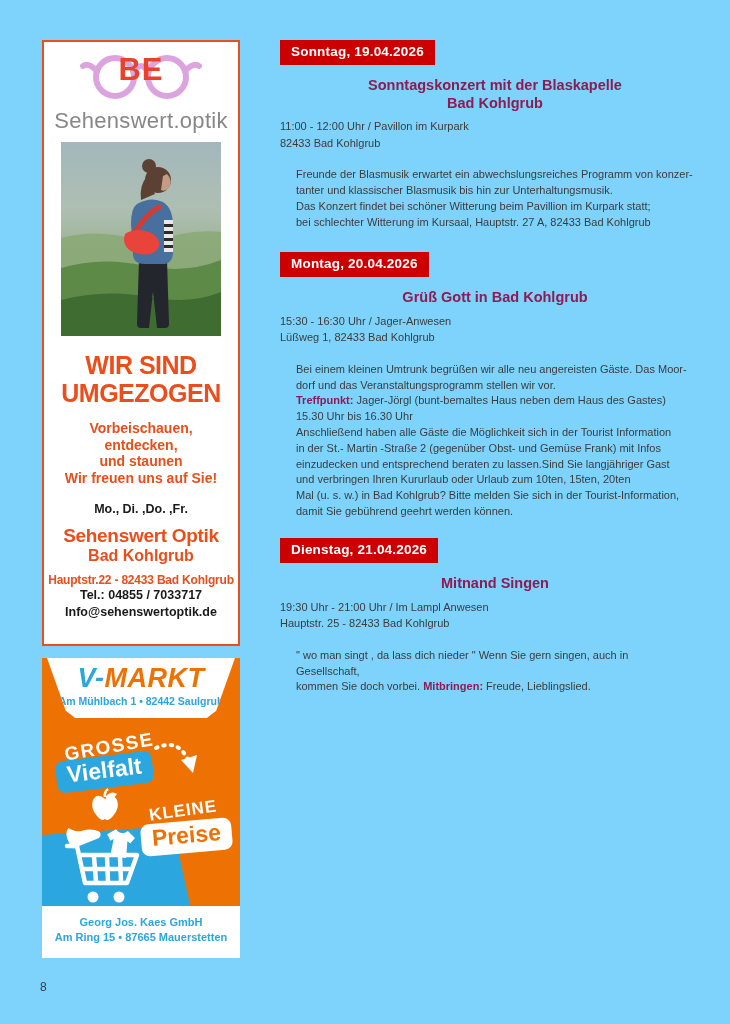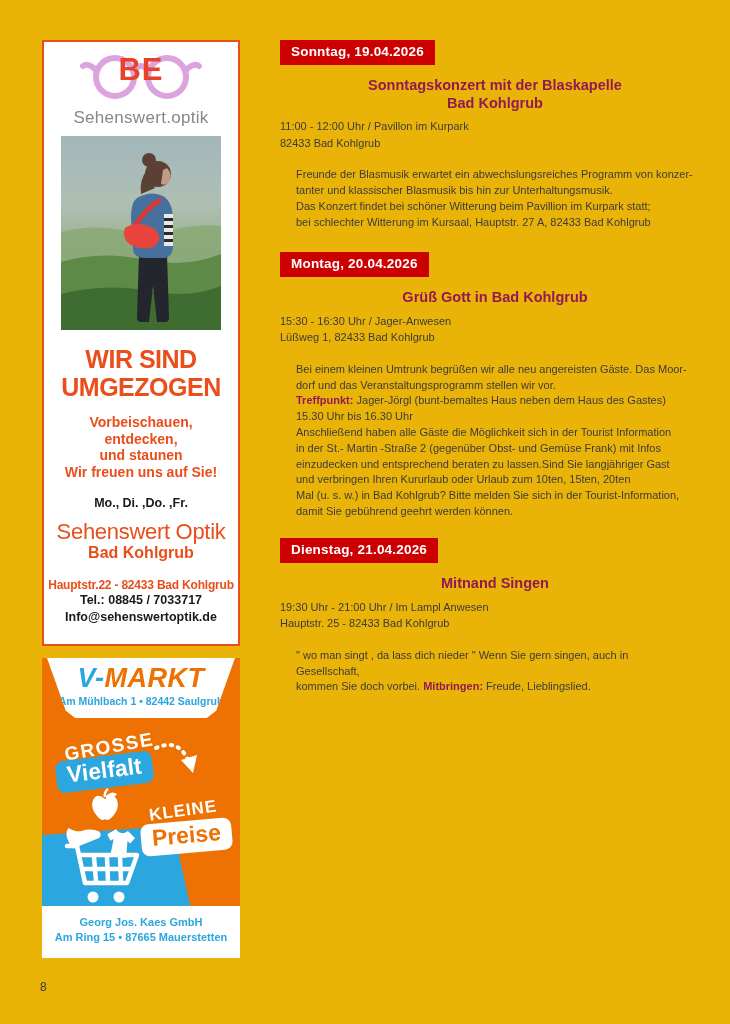--- a/index.html
+++ b/index.html
@@ -1,46 +1,46 @@
 <!DOCTYPE html>
 <html style="--date_bar: #CC0001; --heading: #901A52; --optik_accent: #E94E1B; --vmarkt_orange: #EE7203; --vmarkt_blue: #2BA6DE;"><head>
 <meta charset="utf-8">
 <style>
   html,body { margin:0; padding:0; background:#e8e8e8; }
   .page {
     position:relative; width:730px; height:1024px; margin:0 auto;
-    background:#eab308; overflow:hidden;
+    background:#7dd3fc; overflow:hidden;
     font-family:"Liberation Sans", sans-serif; color:#3C3C3B;
   }
   
   .ad-optik {
     position:absolute; left:42px; top:40px; width:198px; height:606px;
     border:2px solid var(--optik_accent,#E94E1B); background:#fff;
     box-sizing:border-box; text-align:center;
   }
   .optik-logo { position:relative; width:132px; height:60px; margin:8px auto 0; }
   .optik-logo .be {
     position:absolute; left:50%; top:4px; transform:translateX(-50%);
     font-size:31px; font-weight:bold; letter-spacing:1px;
     color:#E8432A; line-height:1;
   }
-  .optik-name { color:#878787; font-size:17px; letter-spacing:0.3px; margin-top:-2px; }
+  .optik-name { color:#878787; font-size:22px; letter-spacing:0.3px; margin-top:-2px; }
   .optik-photo { margin:8px auto 0; width:160px; height:194px; display:block; }
   .optik-headline {
     margin-top:16px; color:var(--optik_accent,#E94E1B);
     font-size:25px; font-weight:bold; line-height:1.1; white-space:pre-line; letter-spacing:-0.5px;
   }
   .optik-sub {
     margin-top:13px; color:var(--optik_accent,#E94E1B);
     font-size:14px; font-weight:bold; line-height:1.18; white-space:pre-line;
   }
   .optik-hours { margin-top:15px; color:#1a1a1a; font-weight:bold; font-size:12.5px; line-height:1.35; }
-  .optik-brand { margin-top:8px; color:var(--optik_accent,#E94E1B); font-weight:normal; font-size:22px; line-height:1.1; letter-spacing:-0.3px; }
+  .optik-brand { margin-top:8px; color:var(--optik_accent,#E94E1B); font-weight:bold; font-size:19px; line-height:1.1; letter-spacing:-0.3px; }
   .optik-brand-city { color:var(--optik_accent,#E94E1B); font-weight:bold; font-size:16px; }
-  .optik-address { margin-top:16px; color:var(--optik_accent,#E94E1B); font-weight:bold; font-size:12px; letter-spacing:-0.2px;text-align:center; }
+  .optik-address { margin-top:8px; color:var(--optik_accent,#E94E1B); font-weight:bold; font-size:12px; letter-spacing:-0.2px;text-align:center; }
   .optik-phone, .optik-email { color:#1a1a1a; font-weight:bold; font-size:12.5px; line-height:1.35; }
 
   .ad-vmarkt {
     position:absolute; left:42px; top:658px; width:198px; height:300px;
     background:var(--vmarkt_orange,#EE7203); overflow:hidden;
   }
   .vm-blue-band { position:absolute; left:0; top:0; width:100%; height:100%;
     background:var(--vmarkt_blue,#2BA6DE);
     clip-path:polygon(0 59%, 66% 56%, 75% 83%, 0 83%);
   }
@@ -141,21 +141,21 @@
     <div class="optik-sub">Vorbeischauen,
 entdecken,
 und staunen
 Wir freuen uns auf Sie!</div>
     <div class="optik-hours">
       <div>Mo., Di. ,Do. ,Fr.</div>
     </div>
     <div class="optik-brand">Sehenswert Optik</div>
     <div class="optik-brand-city">Bad Kohlgrub</div>
     <div class="optik-address">Hauptstr.22 - 82433 Bad Kohlgrub</div>
-    <div class="optik-phone">Tel.: 08845 / 7033717</div>
+    <div class="optik-phone">Tel.: 04855 / 7033717</div>
     <div class="optik-email">Info@sehenswertoptik.de</div>
   </div>
 
   <div class="ad-vmarkt">
     <div class="vm-blue-band"></div>
 
     <div class="vm-top">
       <div class="vm-brand">
         <span class="pre">V-</span><span class="rest">MARKT</span>
       </div>

